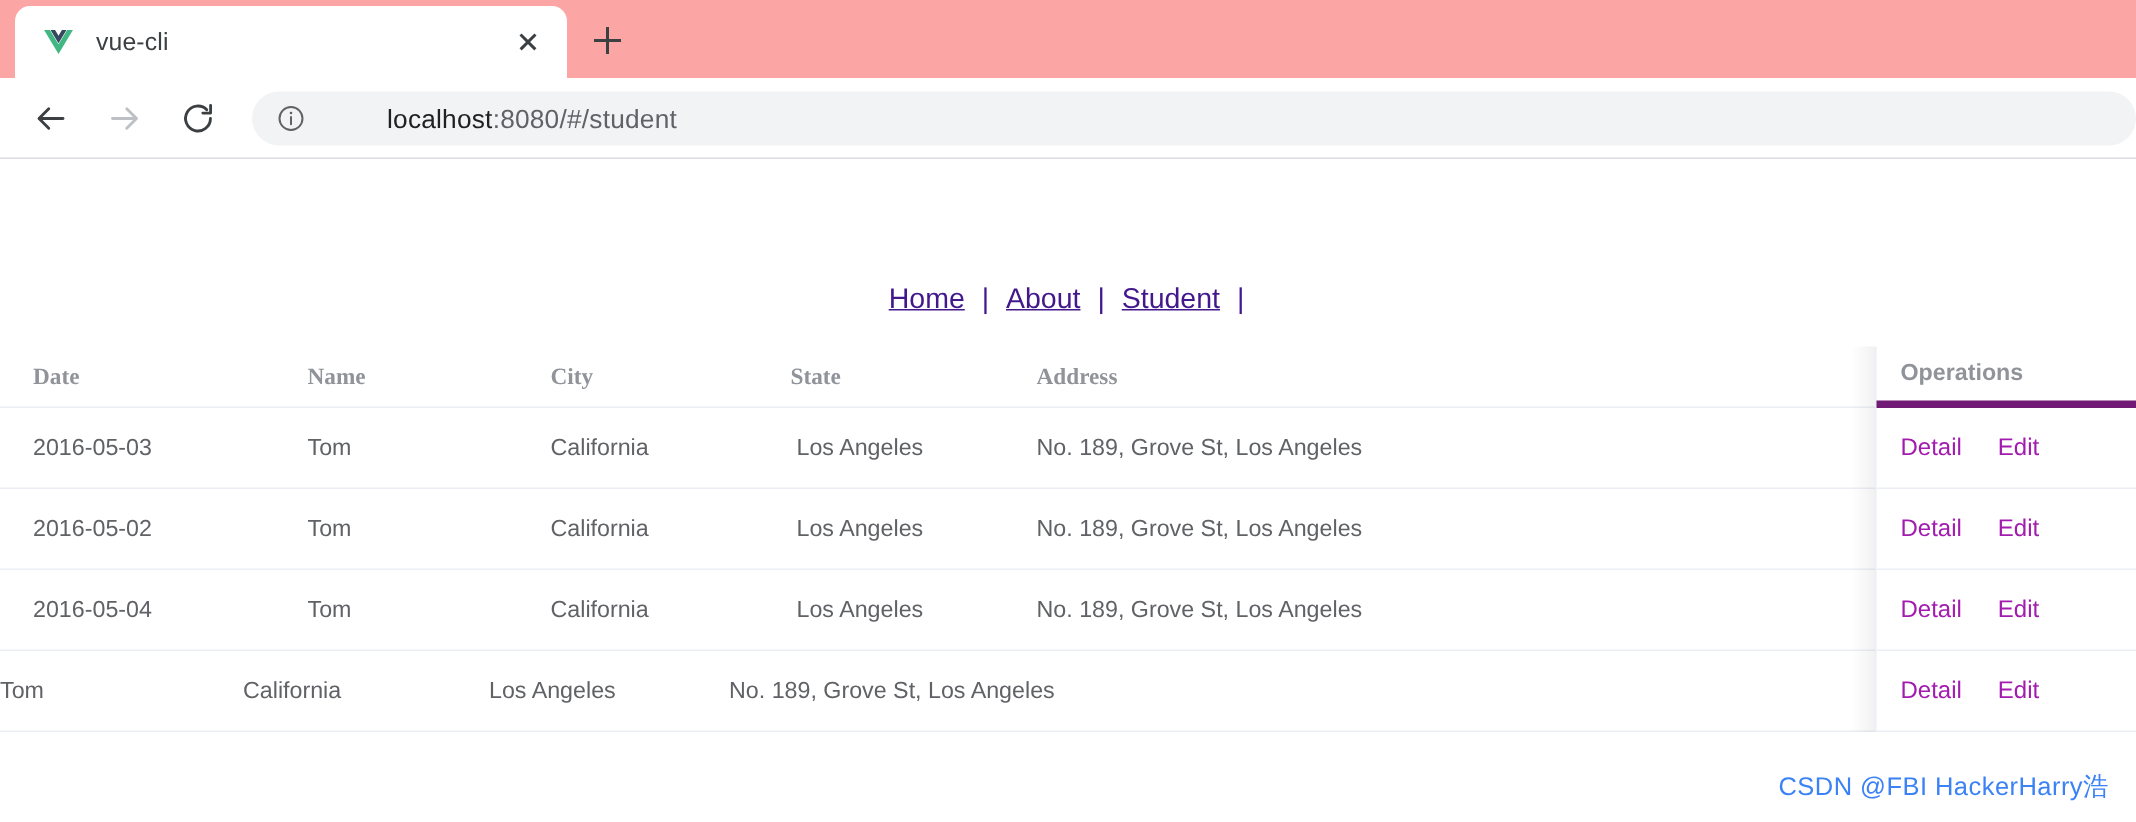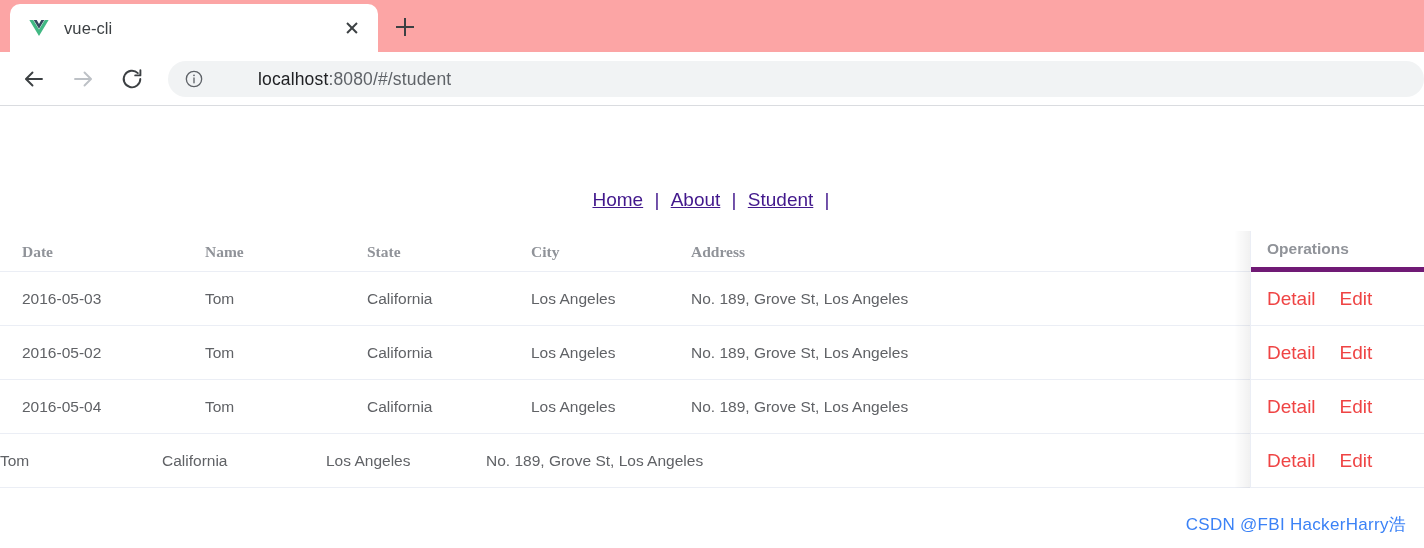--- a/index.html
+++ b/index.html
@@ -245,22 +245,22 @@
     align-items: center;
     padding-left: 17px;
   }
   .ops-row.ops-header {
     height: 41px;
     color: #909399;
     font-weight: bold;
     border-bottom: 5px solid #701a75;
   }
   .ops-link {
-    color: #ef4444;
-    font-size: 19px;
+    color: #a21caf;
+    font-size: 16px;
     text-decoration: none;
     cursor: pointer;
     margin-right: 24px;
   }
   .ops-link:last-child { margin-right: 0; }
 
   #watermark {
     position: absolute;
     right: 18px;
     bottom: 12px;
@@ -336,22 +336,22 @@
     <span class="nav-sep">|</span>
     <a href="#">Student</a>
     <span class="nav-sep">|</span>
   </nav>
 
   <div id="student-table">
 
     <div class="et-row et-header">
       <div class="et-cell c-date">Date</div>
       <div class="et-cell c-name">Name</div>
+      <div class="et-cell c-city">City</div>
       <div class="et-cell c-state">State</div>
-      <div class="et-cell c-city">City</div>
       <div class="et-cell c-address">Address</div>
       <div class="et-cell c-spacer"></div>
     </div>
 
     <div class="et-row">
       <div class="et-cell c-date">2016-05-03</div>
       <div class="et-cell c-name">Tom</div>
       <div class="et-cell c-state">California</div>
       <div class="et-cell c-city">Los Angeles</div>
       <div class="et-cell c-address">No. 189, Grove St, Los Angeles</div>

